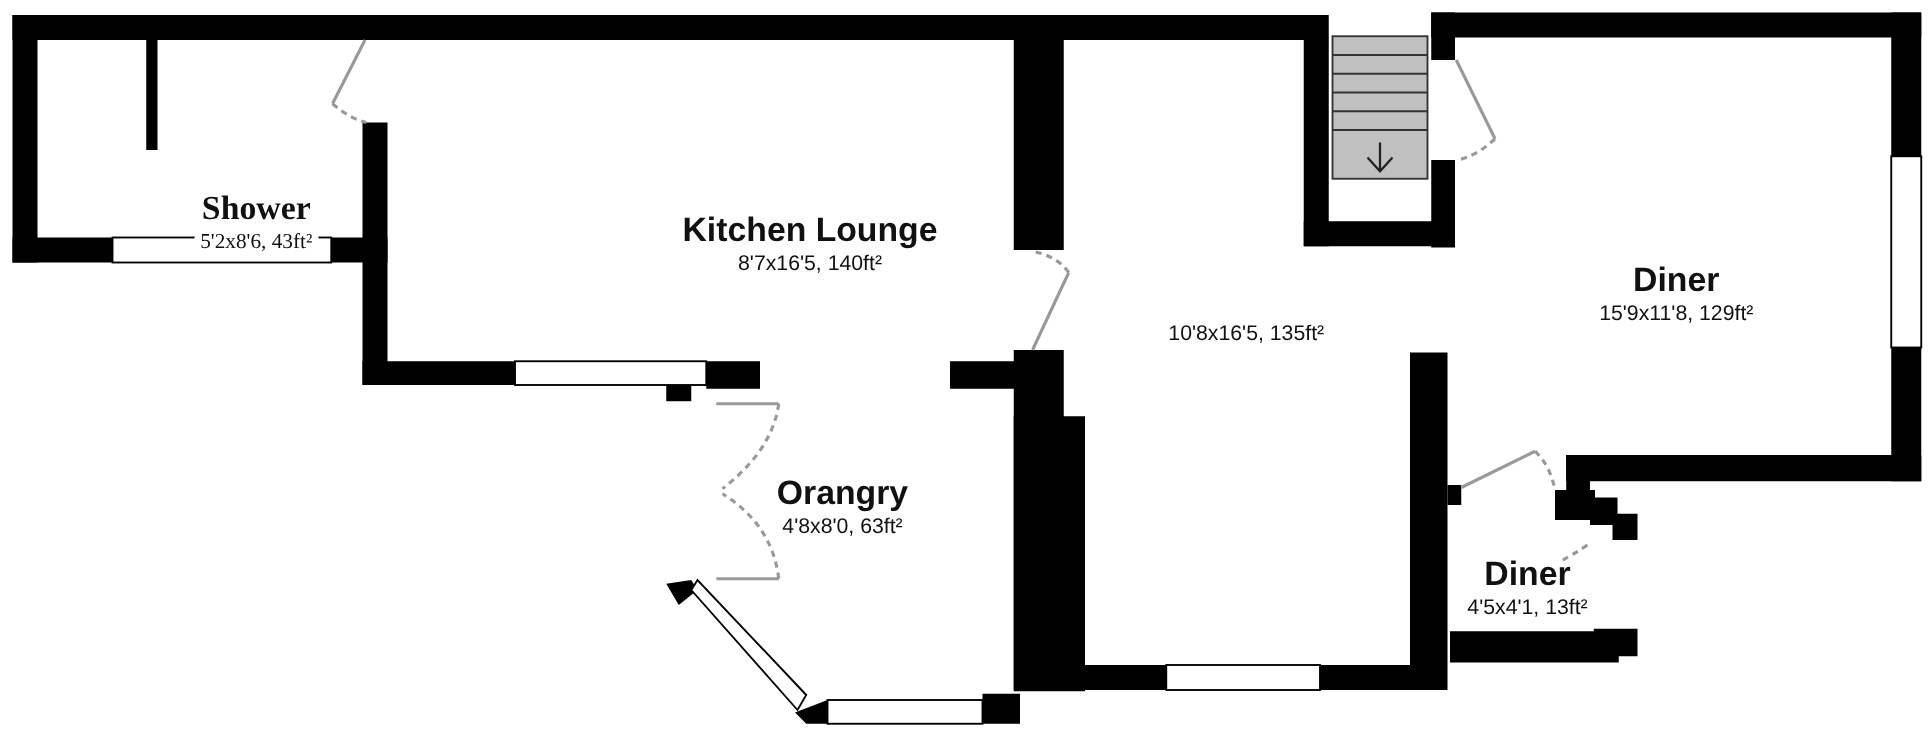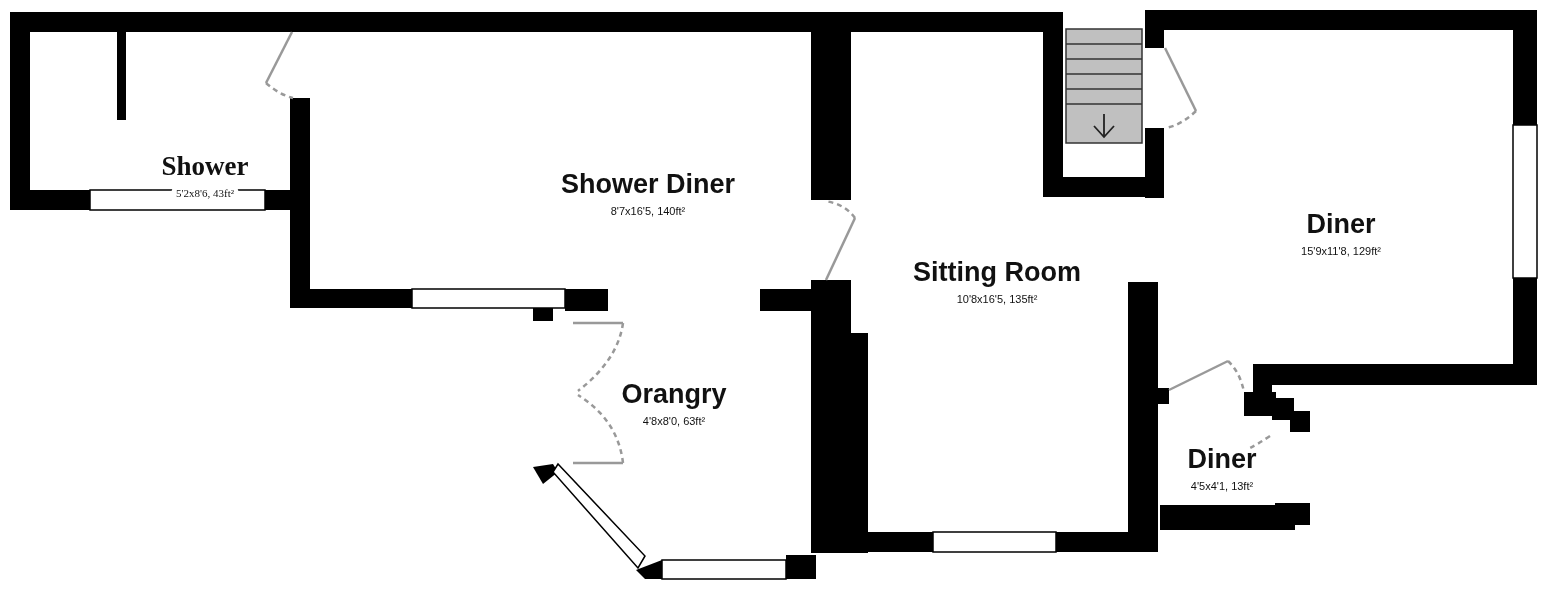--- a/index.html
+++ b/index.html
@@ -1,20 +1,20 @@
 <!DOCTYPE html>
 <html><head>
 <meta charset="utf-8">
 <style>
   html, body { margin: 0; padding: 0; background: #ffffff; }
   body { width: 1542px; height: 591px; position: relative; overflow: hidden; font-family: "Liberation Sans", sans-serif; }
   #plan { position: absolute; left: 0; top: 0; }
   .room-label { position: absolute; text-align: center; white-space: nowrap; transform: translateX(-50%); }
   .room-name { font-weight: bold; font-size: 27px; color: #111; line-height: 32px; display: block; }
-  .room-dims { font-size: 11px; color: #111; line-height: 22px; display: inline-block; }
+  .room-dims { font-size: 17px; color: #111; line-height: 22px; display: inline-block; }
   .pill { background: #fff; border-radius: 11px; padding: 0 5px; }
 </style>
 </head>
 <body>
 
 <svg id="plan" width="1542" height="591" viewBox="0 0 1542 591" xmlns="http://www.w3.org/2000/svg">
   <g fill="#000">
 
     <rect x="10" y="12" width="1052" height="20"></rect>
 
@@ -103,26 +103,25 @@
     </g>
   </g>
 </svg>
 
 <div class="room-label" style="left:205px; top:150px;font-family:Liberation Serif, serif;">
   <span class="room-name">Shower</span>
   <span class="room-dims pill">5'2x8'6, 43ft²</span>
 </div>
 
 <div class="room-label" style="left:648px; top:168px;">
-  <span class="room-name">Shower Diner</span>
+  <span class="room-name">Kitchen Lounge</span>
   <span class="room-dims">8'7x16'5, 140ft²</span>
 </div>
 
 <div class="room-label" style="left:997px; top:256px;">
-  <span class="room-name">Sitting Room</span>
   <span class="room-dims">10'8x16'5, 135ft²</span>
 </div>
 
 <div class="room-label" style="left:1341px; top:208px;">
   <span class="room-name">Diner</span>
   <span class="room-dims">15'9x11'8, 129ft²</span>
 </div>
 
 <div class="room-label" style="left:674px; top:378px;">
   <span class="room-name">Orangry</span>

